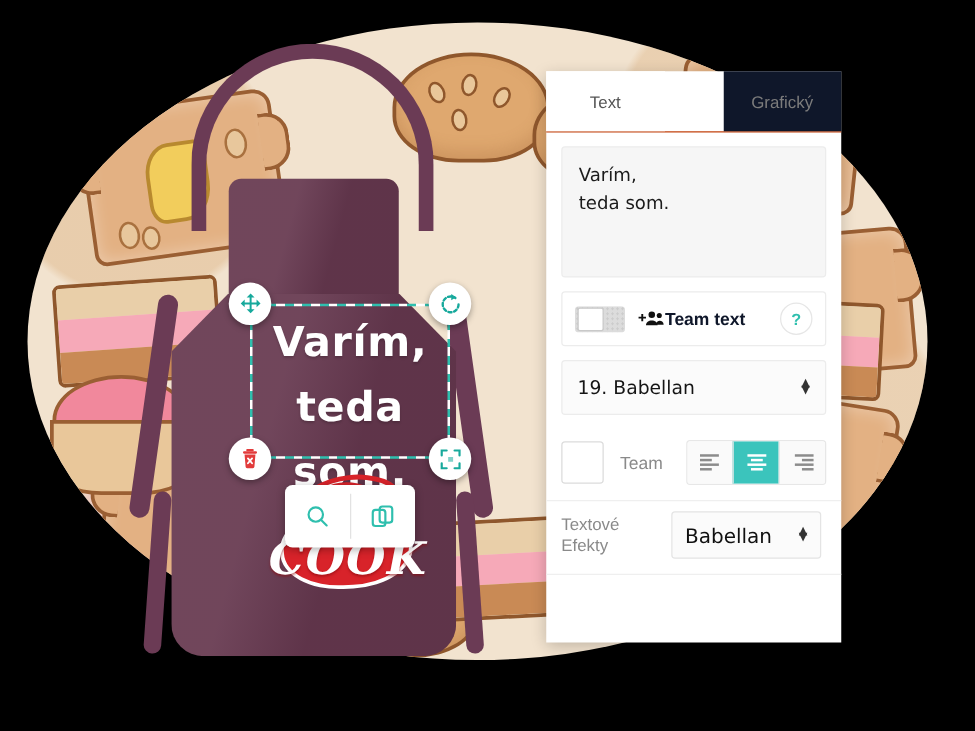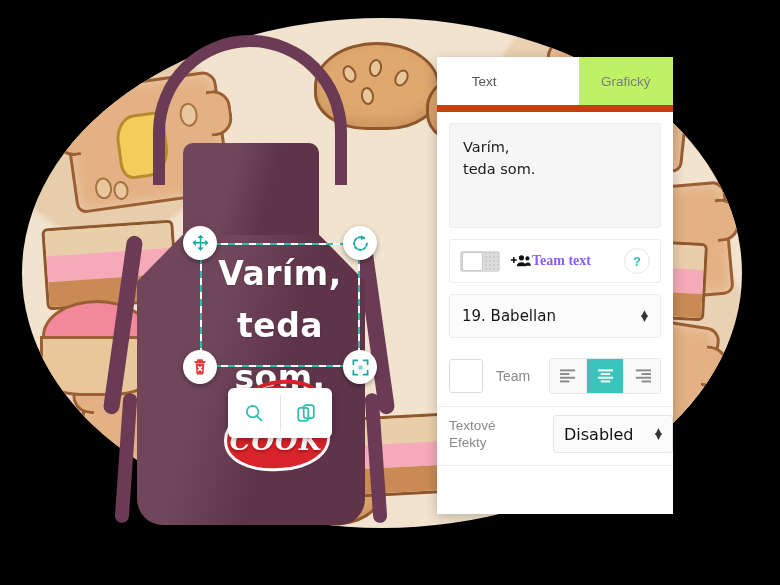--- a/index.html
+++ b/index.html
@@ -131,56 +131,56 @@
     border:3px solid #d8232a;border-radius:50%;transform:rotate(6deg);
   }
   .logo .the-best{
     position:absolute;left:0;top:30px;width:122px;text-align:center;
     color:#fff;font-family:"DejaVu Serif",serif;font-style:italic;font-weight:700;
     font-size:19px;text-shadow:0 1px 1px rgba(140,10,15,.6);
   }
   .logo .cook{
     position:absolute;left:0;top:48px;width:122px;text-align:center;
     color:#fff;font-family:"DejaVu Serif",serif;font-style:italic;font-weight:700;
-    font-size:26px;letter-spacing:1px;text-shadow:0 2px 2px rgba(140,10,15,.6);
+    font-size:36px;letter-spacing:1px;text-shadow:0 2px 2px rgba(140,10,15,.6);
   }
 
   
   .panel{
     position:absolute;left:437px;top:57px;width:236px;height:457px;
     background:#fff;box-shadow:0 3px 12px rgba(0,0,0,.22);
   }
-  .tabs{display:flex;height:48px;border-bottom:7px solid #c2410c;gap:47px;}
+  .tabs{display:flex;height:48px;border-bottom:1px solid #c2410c;gap:47px;}
   .tab{
     flex:1;display:flex;align-items:center;justify-content:center;
     font-size:13.5px;color:#6d6d6d;cursor:pointer;
   }
   .tab.active{background:#fff;color:#555;}
-  .tab.inactive{background:#bef264;color:#7c7c7c;}
+  .tab.inactive{background:#0f172a;color:#7c7c7c;}
 
   .pad{padding:11px 12px 0 12px;}
   .textarea{
     height:105px;background:#f6f6f6;border:1px solid #ececec;border-radius:3px;
     padding:12px 13px;box-sizing:border-box;
     font-size:14.5px;line-height:22px;color:#1b1b1b;
     font-family:"DejaVu Sans",sans-serif;
   }
 
   .row-box{
     margin:11px 12px 0 12px;height:44px;border:1px solid #ececec;border-radius:3px;
     background:#fff;display:flex;align-items:center;padding:0 10px;box-sizing:border-box;
   }
   .switch{
     width:40px;height:21px;border-radius:3px;background:#dcdcdc;
     display:flex;align-items:center;padding:2px;box-sizing:border-box;flex:0 0 auto;
     background-image:radial-gradient(circle,rgba(0,0,0,.07) 1px,transparent 1px);
     background-size:4px 4px;
   }
   .switch .knob{width:19px;height:17px;background:#fff;border:1px solid #c9c9c9;border-radius:2px;}
-  .team-lbl{font-size:14px;color:#8b5cf6;font-weight:700;font-family:Liberation Serif, serif;}
+  .team-lbl{font-size:14px;color:#0f172a;font-weight:700;font-family:Liberation Sans, sans-serif;}
   .help{
     margin-left:auto;width:24px;height:24px;border-radius:50%;
     border:1px solid #e6e6e6;background:#fff;color:#2fbfae;
     display:flex;align-items:center;justify-content:center;font-size:13px;font-weight:700;
   }
 
   .select{
     margin:11px 12px 0 12px;height:44px;border:1px solid #ececec;border-radius:3px;
     background:#fbfbfb;display:flex;align-items:center;padding:0 12px;box-sizing:border-box;
     font-size:15px;color:#151515;font-family:"DejaVu Sans",sans-serif;
@@ -191,21 +191,21 @@
     margin:10px 0 0 0;padding:10px 12px 12px 12px;display:flex;align-items:center;
     border-bottom:1px solid #efefef;
   }
   .swatch{width:32px;height:32px;border:1px solid #dcdcdc;border-radius:3px;background:#fff;}
   .farba-lbl{margin-left:13px;font-size:14px;color:#8a8a8a;}
   .aligns{margin-left:auto;display:flex;border:1px solid #e7e7e7;border-radius:3px;overflow:hidden;}
   .algn{width:36px;height:34px;display:flex;align-items:center;justify-content:center;background:#fafafa;}
   .algn+.algn{border-left:1px solid #e7e7e7;}
   .algn.on{background:#3bc4bc;}
 
-  .fx-row{display:flex;align-items:center;padding:8px 0 12px 12px;border-bottom:1px solid #efefef;}
+  .fx-row{display:flex;align-items:center;padding:8px 16px 12px 12px;border-bottom:1px solid #efefef;}
   .fx-lbl{font-size:13.5px;color:#8a8a8a;line-height:17px;width:72px;}
   .fx-select{
     margin-left:auto;width:120px;height:38px;border:1px solid #e4e4e4;border-radius:3px;
     background:#fbfbfb;display:flex;align-items:center;padding:0 10px;box-sizing:border-box;
     font-size:16px;color:#111;font-family:"DejaVu Sans",sans-serif;
   }
 
   .slider-sec{padding:10px 14px 0 14px;}
   .slider-lbl{font-size:13.5px;color:#9a9a9a;margin-bottom:14px;}
   .track{position:relative;height:14px;}
@@ -427,20 +427,20 @@
         </div>
       </div>
     </div>
 
     <div class="fx-row">
       <div class="fx-lbl">
         <div>Textové</div>
         <div>Efekty</div>
       </div>
       <div class="fx-select">
-        <span>Disabled</span>
+        <span>Babellan</span>
         <span class="spin">▲<br>▼</span>
       </div>
     </div>
 
 
   </div>
 </div>
 
 </body></html>

